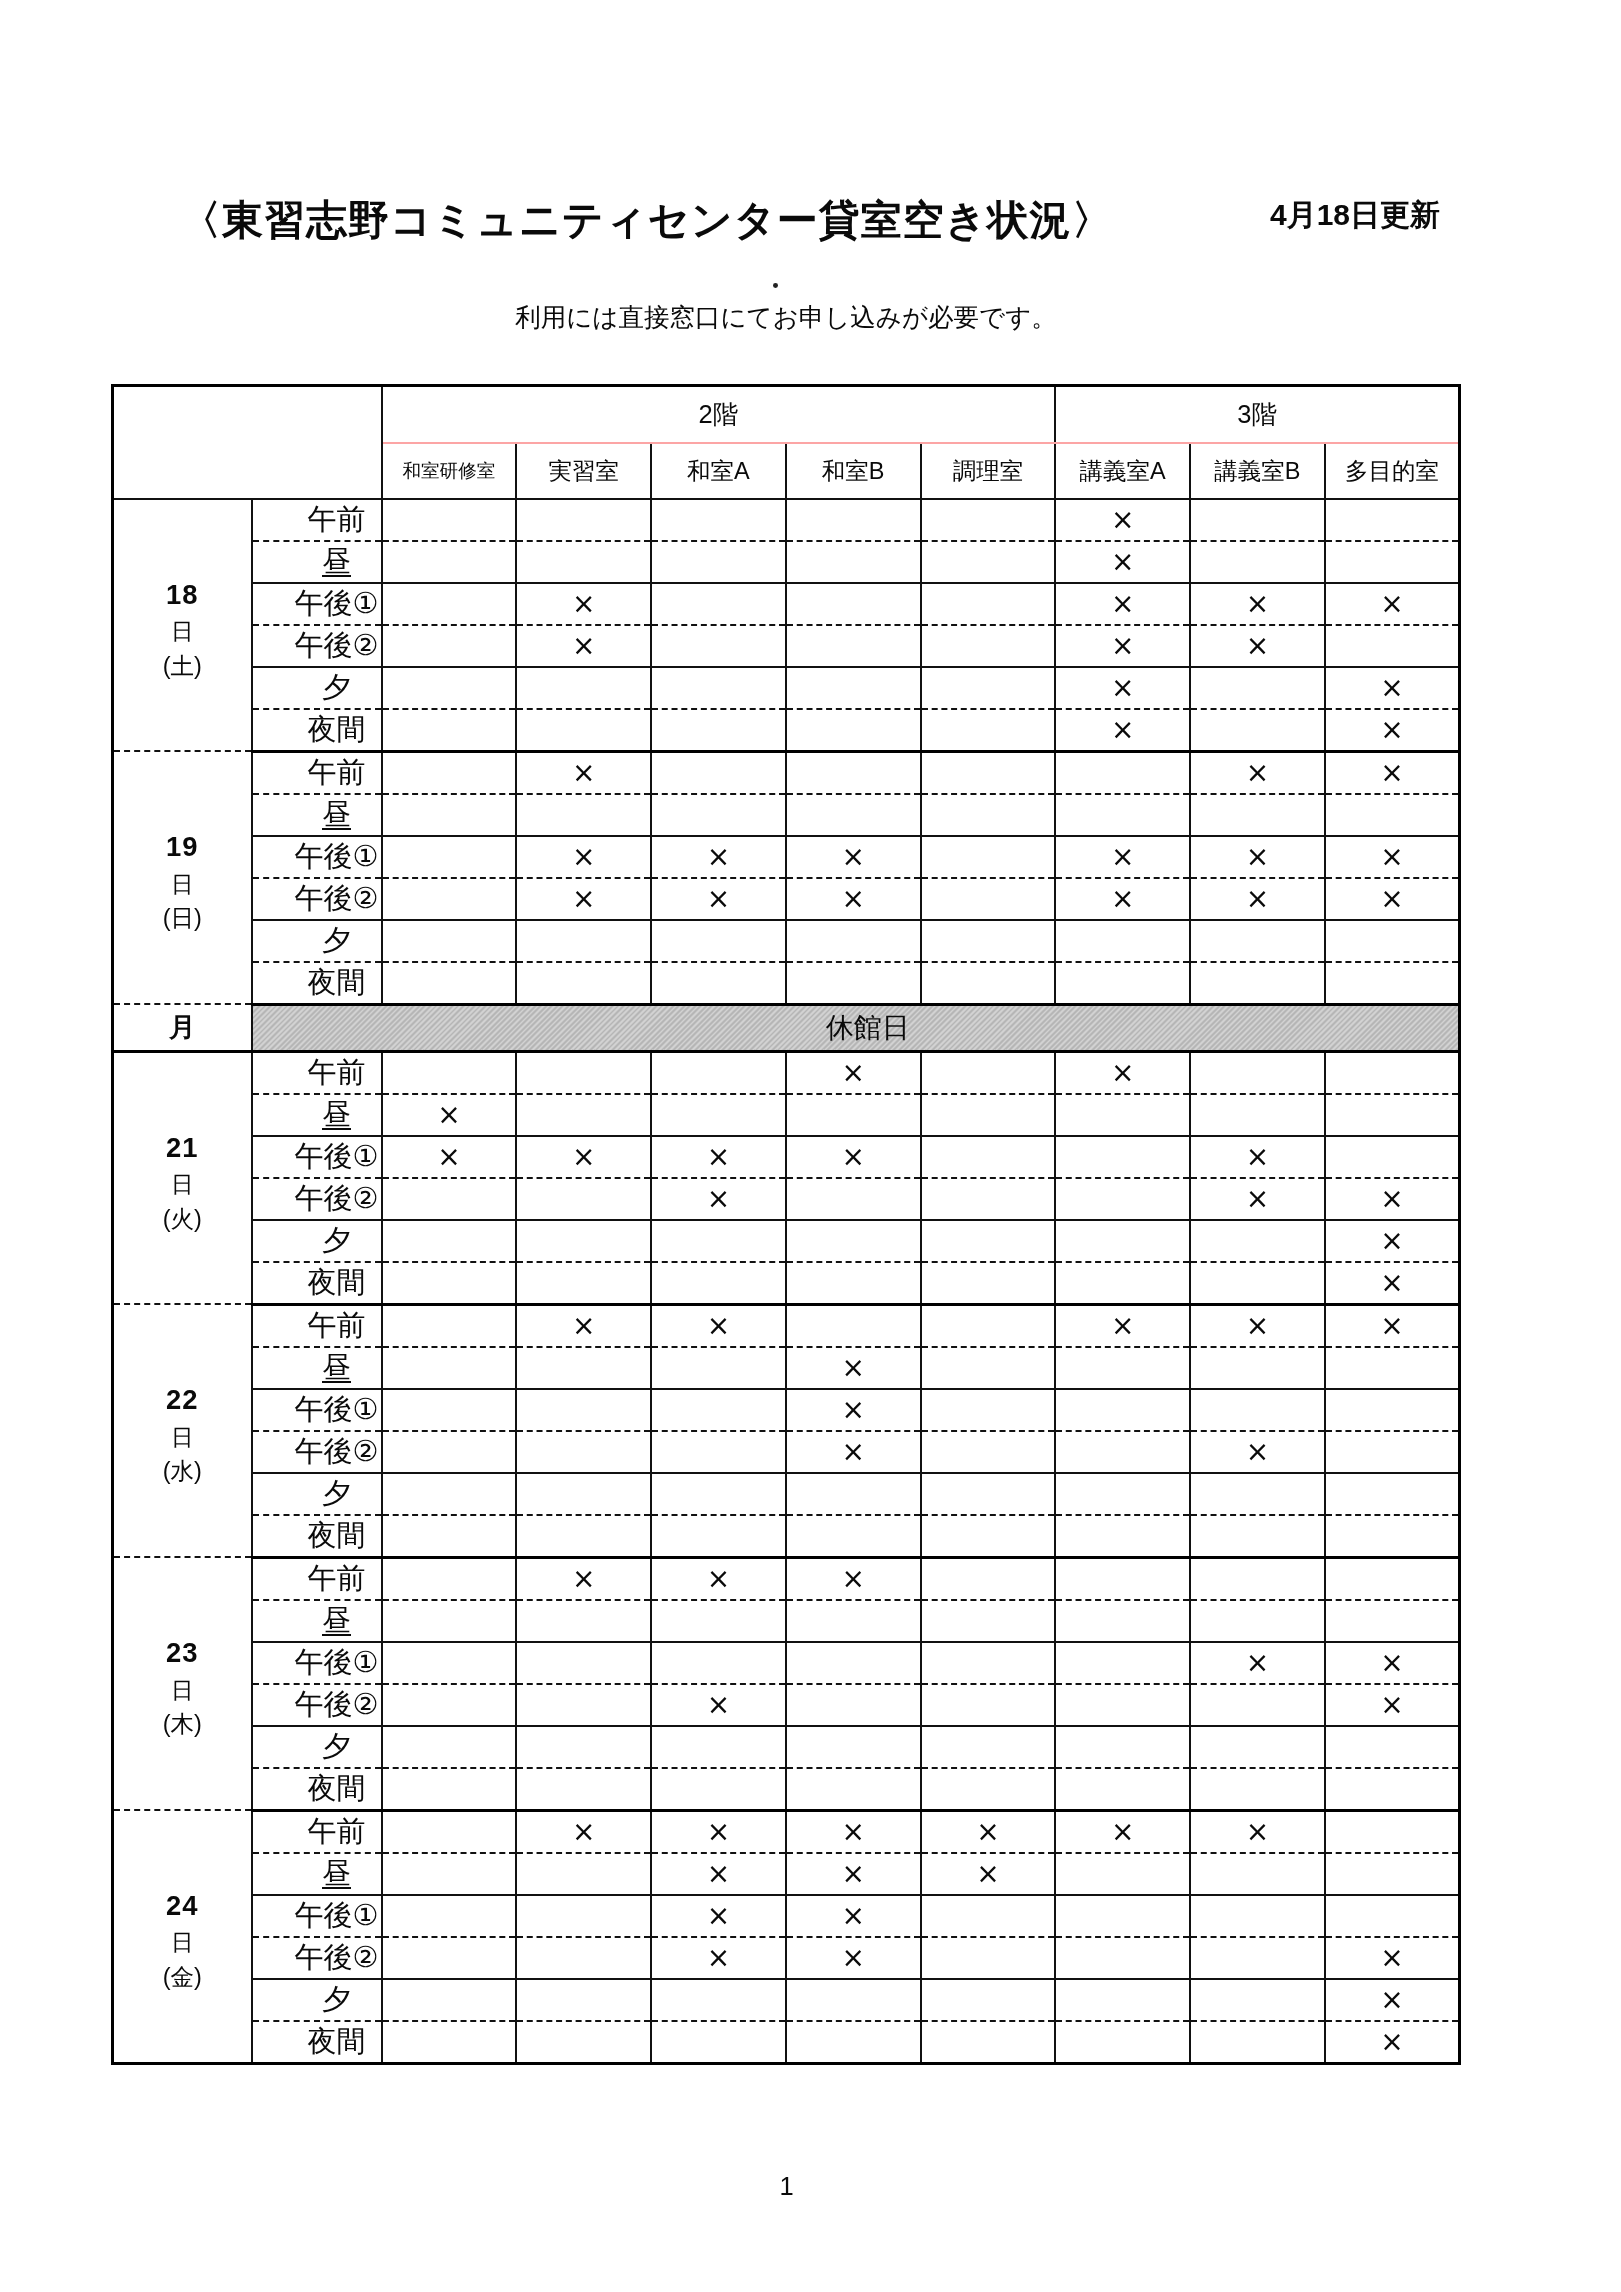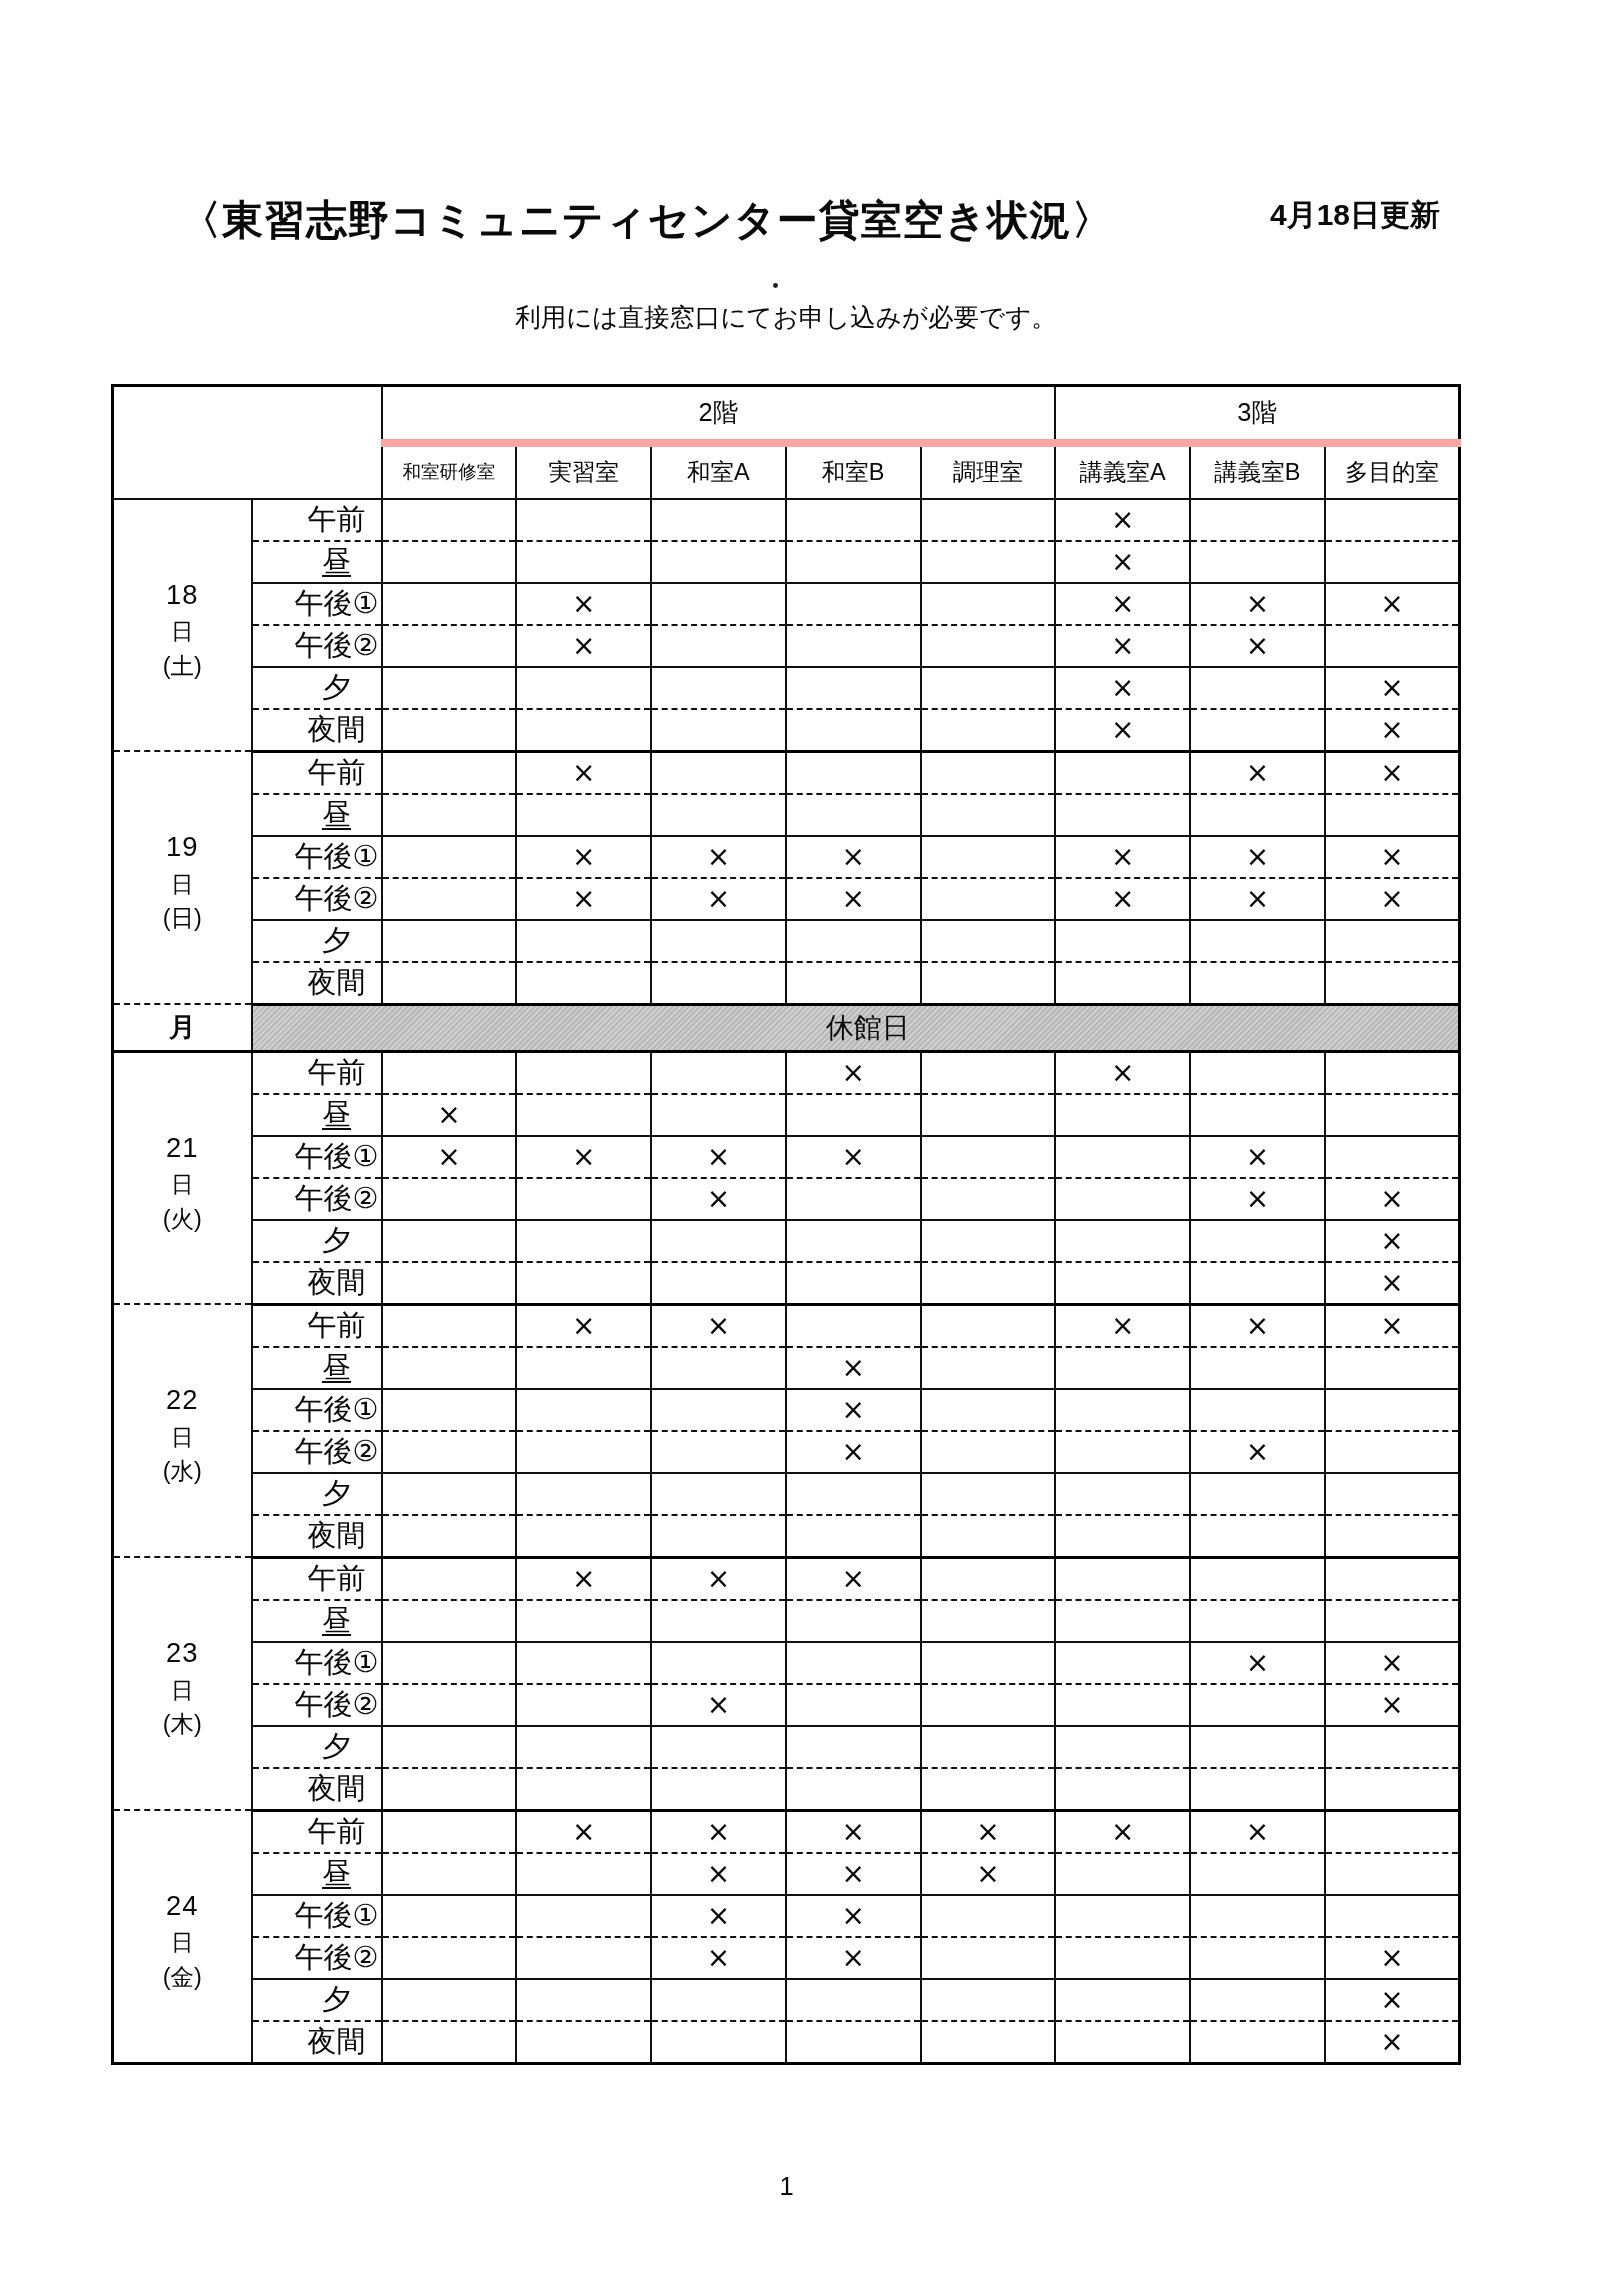--- a/index.html
+++ b/index.html
@@ -29,32 +29,32 @@
     position:absolute; left:111px; top:384px; width:1350px;
     border-collapse:collapse; table-layout:fixed;
     border:3.9px solid #000;
   }
   .avail td {
     border-left:2px solid #111; border-right:2px solid #111;
     border-top:none; border-bottom:none;
     text-align:center; vertical-align:middle;
     padding:0; overflow:hidden; white-space:nowrap;
   }
-  .floor-row td.floor { height:57px; font-size:25.5px; border-bottom:8px solid #fca5a5; }
+  .floor-row td.floor { height:57px; font-size:25.5px; border-bottom:2px solid #fca5a5; }
   td.corner { border-bottom:2.9px solid #111; }
   .room-row td { height:56px; font-size:23.5px; border-bottom:2.9px solid #111; }
   .room-row td.sm { font-size:18.6px; }
   tbody td { height:34px; font-size:23.5px; }
   tr.sep-dash  > td { border-bottom:2.9px dashed #111; }
   tr.sep-solid > td { border-bottom:2.9px solid #111; }
   tr.sep-thick > td { border-bottom:3.9px solid #000; }
   td.date-cell {
     border-bottom:3.9px solid #000; font-size:22.5px; line-height:1.5;
   }
-  td.date-cell .d-num { font-size:27.4px; font-weight:normal; letter-spacing:1px;margin-top:8px; }
+  td.date-cell .d-num { font-size:27.4px; font-weight:bold; letter-spacing:1px;margin-top:8px; }
   td.date-cell .d-unit { font-size:22.5px; }
   td.date-cell .d-week { font-size:23.5px; }
   td.slot-cell { font-size:29px;padding-left:40px; }
   td.slot-cell.u { text-decoration:underline; text-underline-offset:3.9px; }
   td.mark-cell { font-size:28px; font-family:"DejaVu Sans",sans-serif; }
   tr.closed-row td { height:47px; border-bottom:3.9px solid #000; }
   td.closed-date { font-size:26.5px; font-weight:bold; }
   td.closed-cell {
     font-size:28px;
     background-color:#cbcbcb;

